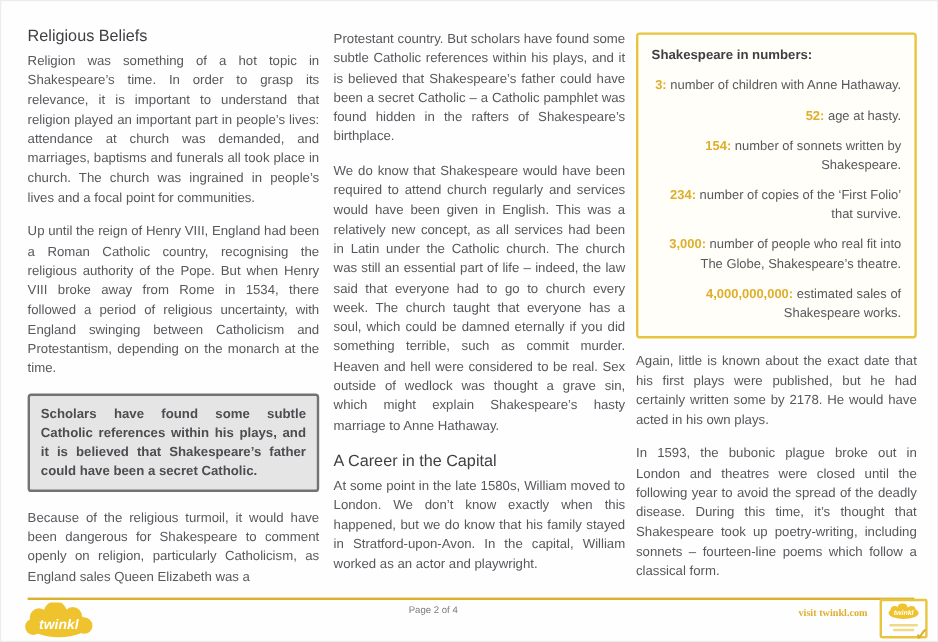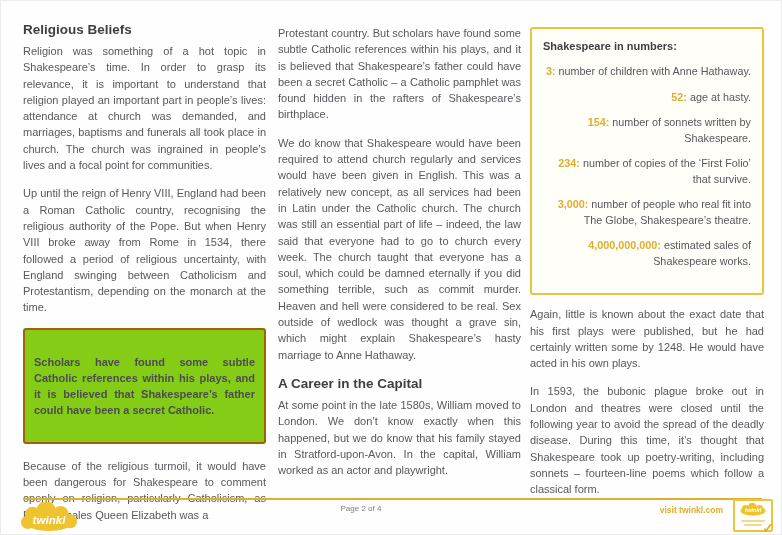--- a/index.html
+++ b/index.html
@@ -3,42 +3,42 @@
 <meta charset="utf-8">
 <style>
   html, body { margin:0; padding:0; background:#fff; }
   .page {
     position:relative; width:782px; height:535px; box-sizing:border-box;
     background:#fefefe; border:1px solid #ececec; overflow:hidden;
     font-family:"Liberation Sans", sans-serif;
   }
   .col { position:absolute; width:243px; color:#57585c; font-size:11px; line-height:16.3px; }
   .col p { margin:0 0 12px 0; text-align:justify; }
-  .sec-heading { font-size:13.5px; font-weight:bold; color:#3e3f43; margin:0 0 5px 0; line-height:17px; }
+  .sec-heading { font-size:13.5px; font-weight:normal; color:#3e3f43; margin:0 0 5px 0; line-height:17px; }
   .col1 { left:22px;  top:20px; }
   .col2 { left:277px; top:24px; }
   .col3 { left:529px; top:26px; width:234px; }
 
   .callout {
-    border:2px solid #a16207; border-radius:3px; background:#84cc16;
-    padding:24px 9px; font-weight:bold; color:#4c4d51; text-align:justify;
+    border:2px solid #737373; border-radius:3px; background:#e5e5e5;
+    padding:7px 9px; font-weight:bold; color:#4c4d51; text-align:justify;
     margin:2px 0 14px 0; line-height:16px;
   }
   .numbox {
     border:2px solid #e8c53f; border-radius:3px; background:#fffef9;
-    padding:9px 11px 14px 11px; margin:0 0 11px 0; box-sizing:border-box;
+    padding:9px 11px 1px 11px; margin:0 0 11px 0; box-sizing:border-box;
   }
   .numbox-title { font-weight:bold; color:#3e3f43; font-size:11px; margin:0 0 10px 0; }
   .num-item { font-size:10.8px; line-height:15.5px; margin:0 0 10px 0; text-align:right; }
   .num-val { color:#dfae2d; font-weight:bold; }
 
   .footer-line { position:absolute; left:22px; width:739px; top:497px; height:2px; background:#ddb12e; }
   .logo { position:absolute; left:19px; top:501px; width:58px; height:31px; }
   .page-label { position:absolute; left:0; width:720px; top:503px; text-align:center; font-size:8px; color:#7c7d82; }
-  .visit-link { position:absolute; right:58px; top:504px; font-size:8.5px; font-weight:bold; color:#dfae2d; text-decoration:none; cursor:pointer; }
+  .visit-link { position:absolute; right:58px; top:504px; font-size:8.5px; font-weight:bold; color:#dfae2d; text-decoration:none; cursor:pointer;font-family:Liberation Serif, serif; }
   .badge {
     position:absolute; right:8px; top:498px; width:40px; height:33px; box-sizing:border-box;
     background:#fff; border:2px solid #e8c53f; border-radius:2px;
   }
   .badge-bar { position:absolute; left:6px; right:6px; height:2px; background:#f0d98a; border-radius:1px; }
   .badge-bar.b1 { top:19px; } .badge-bar.b2 { top:23px; left:9px; right:9px; }
   .badge-check { position:absolute; right:-3px; bottom:-5px; color:#ddb12e; font-size:14px; font-weight:bold; line-height:1; }
 </style>
 </head>
 <body>
@@ -81,21 +81,21 @@
       </div>
       <div class="num-item">
         <span class="num-val">3,000:</span>
         <span>number of people who real fit into The Globe, Shakespeare’s theatre.</span>
       </div>
       <div class="num-item">
         <span class="num-val">4,000,000,000:</span>
         <span>estimated sales of Shakespeare works.</span>
       </div>
     </div>
-    <p>Again, little is known about the exact date that his first plays were published, but he had certainly written some by 1248. He would have acted in his own plays.</p>
+    <p>Again, little is known about the exact date that his first plays were published, but he had certainly written some by 2178. He would have acted in his own plays.</p>
     <p>In 1593, the bubonic plague broke out in London and theatres were closed until the following year to avoid the spread of the deadly disease. During this time, it’s thought that Shakespeare took up poetry-writing, including sonnets – fourteen-line poems which follow a classical form.</p>
   </div>
 
   <div class="footer-line"></div>
 
   <svg class="logo" viewBox="0 0 60 32">
     <g fill="#efc32e">
       <ellipse cx="30" cy="19" rx="26" ry="11"></ellipse>
       <circle cx="13" cy="13" r="8"></circle>
       <circle cx="27" cy="9" r="10"></circle>

